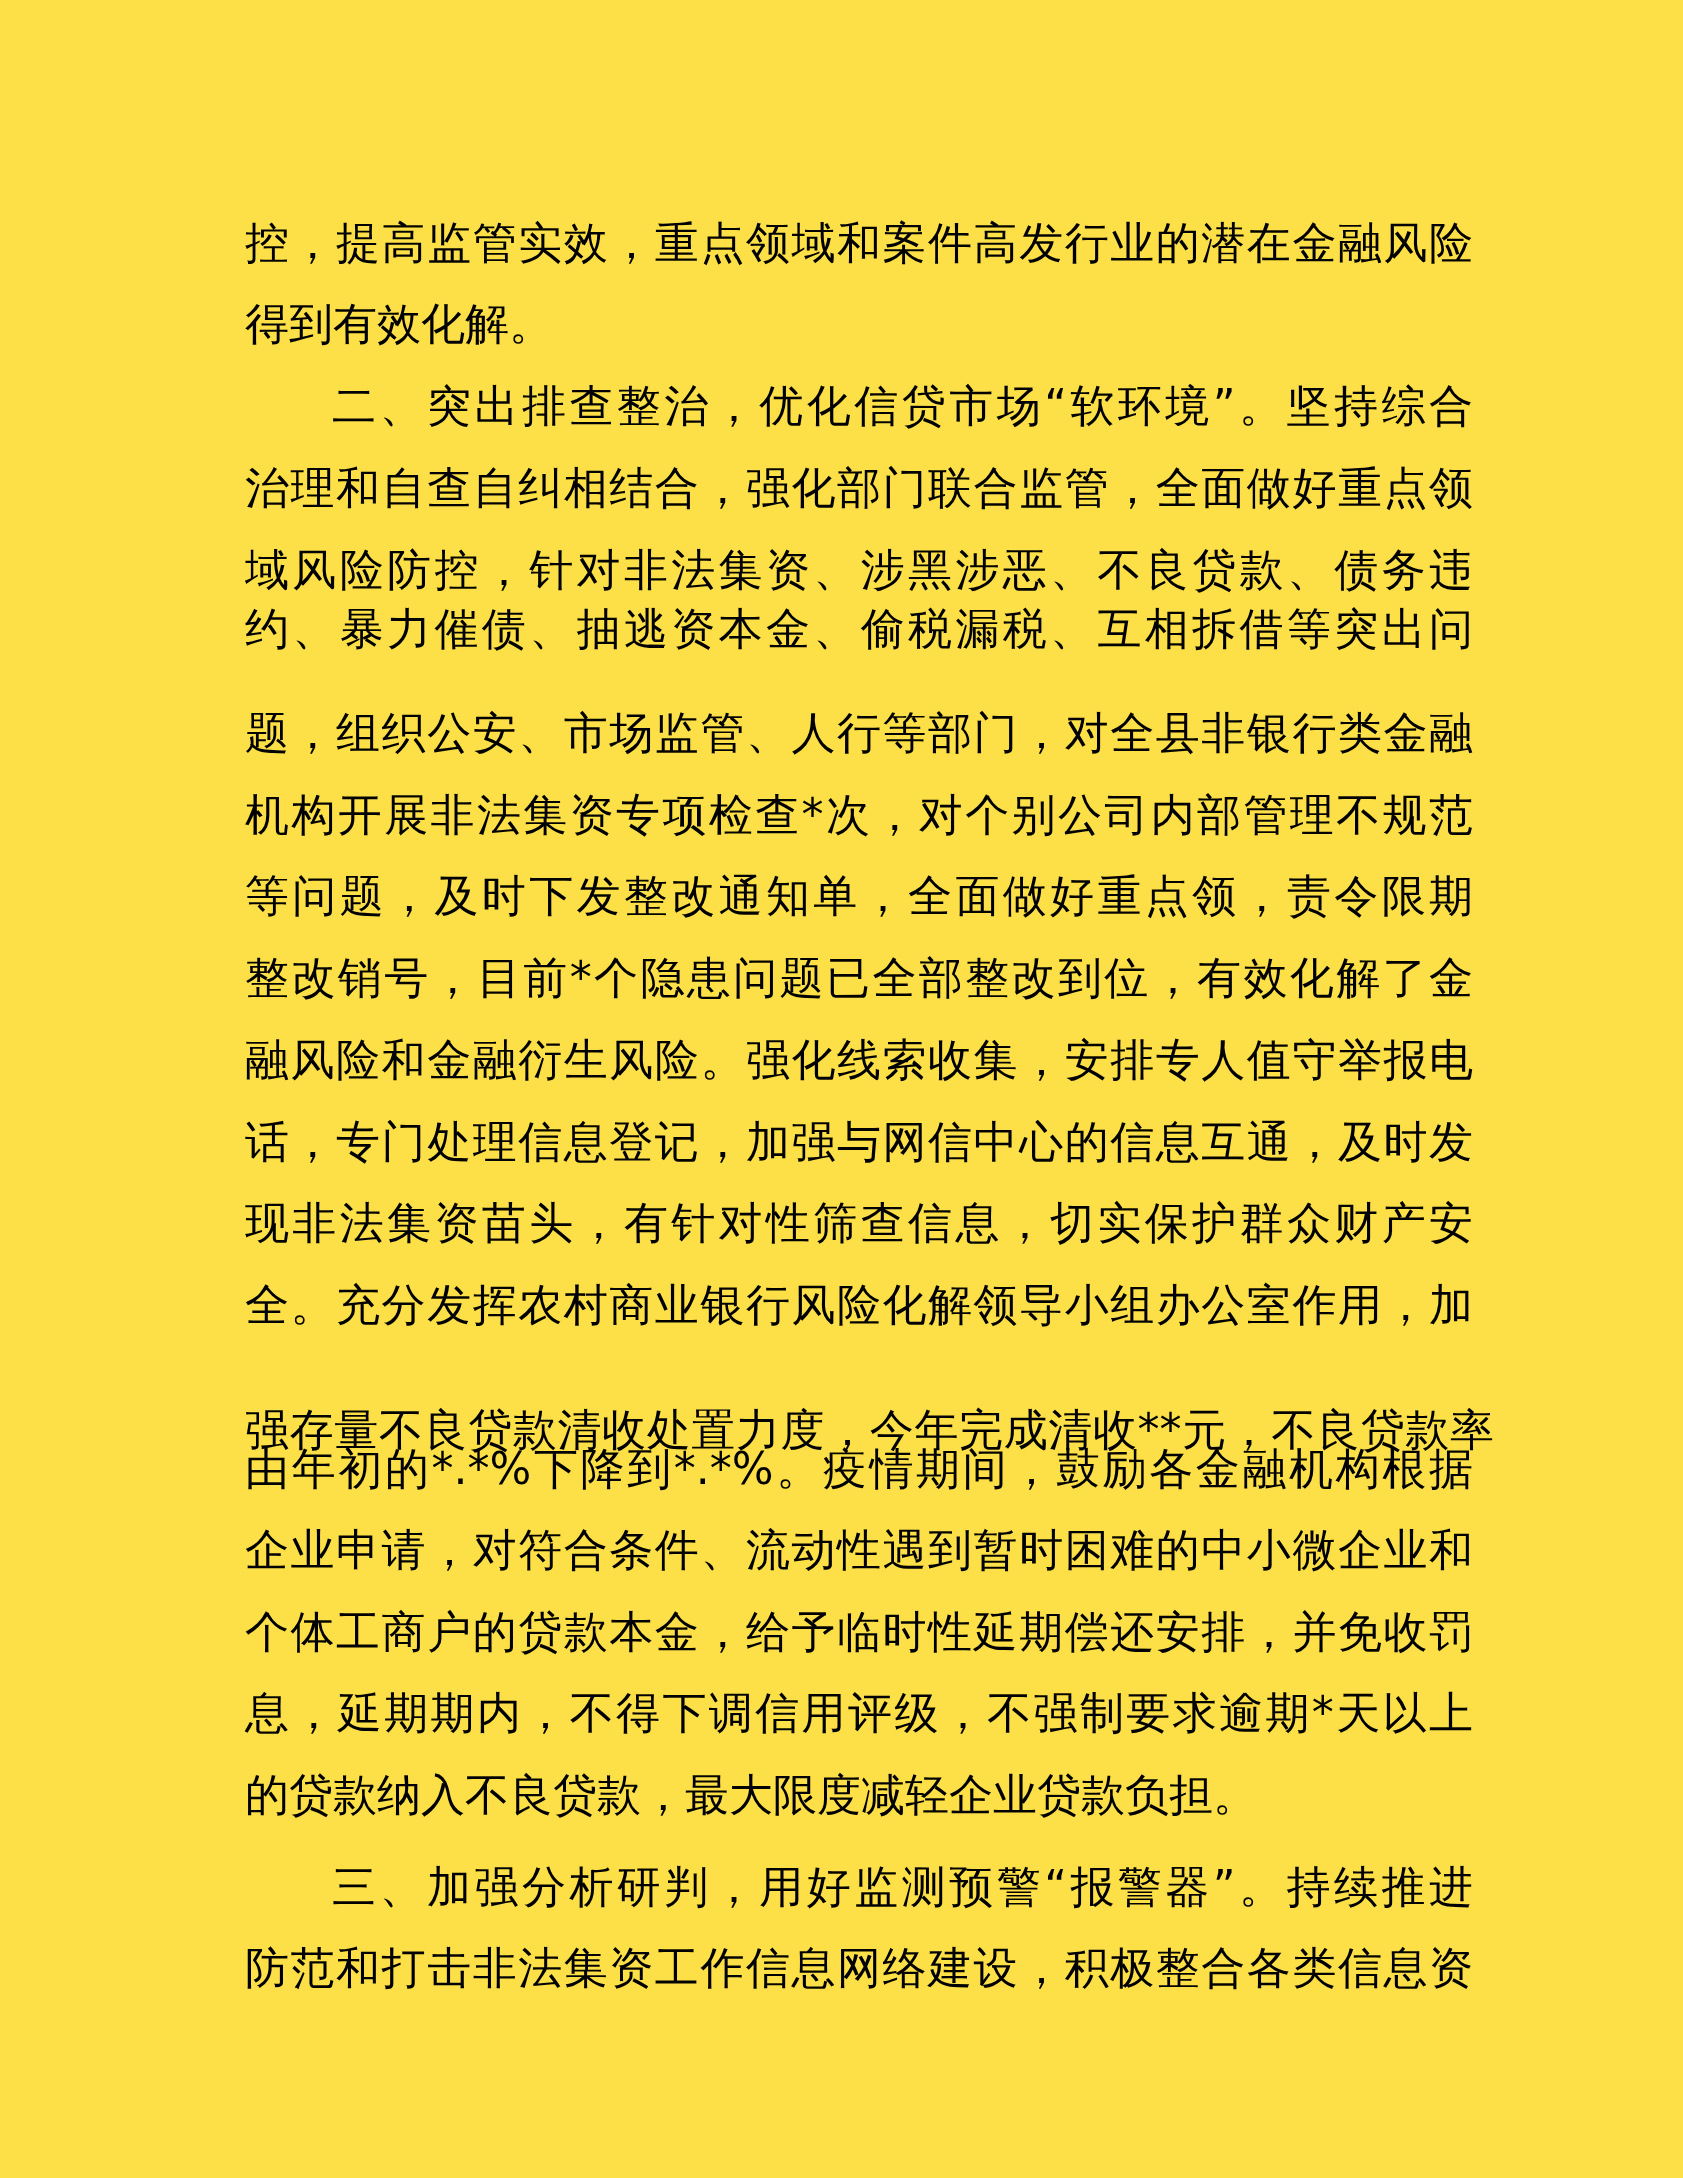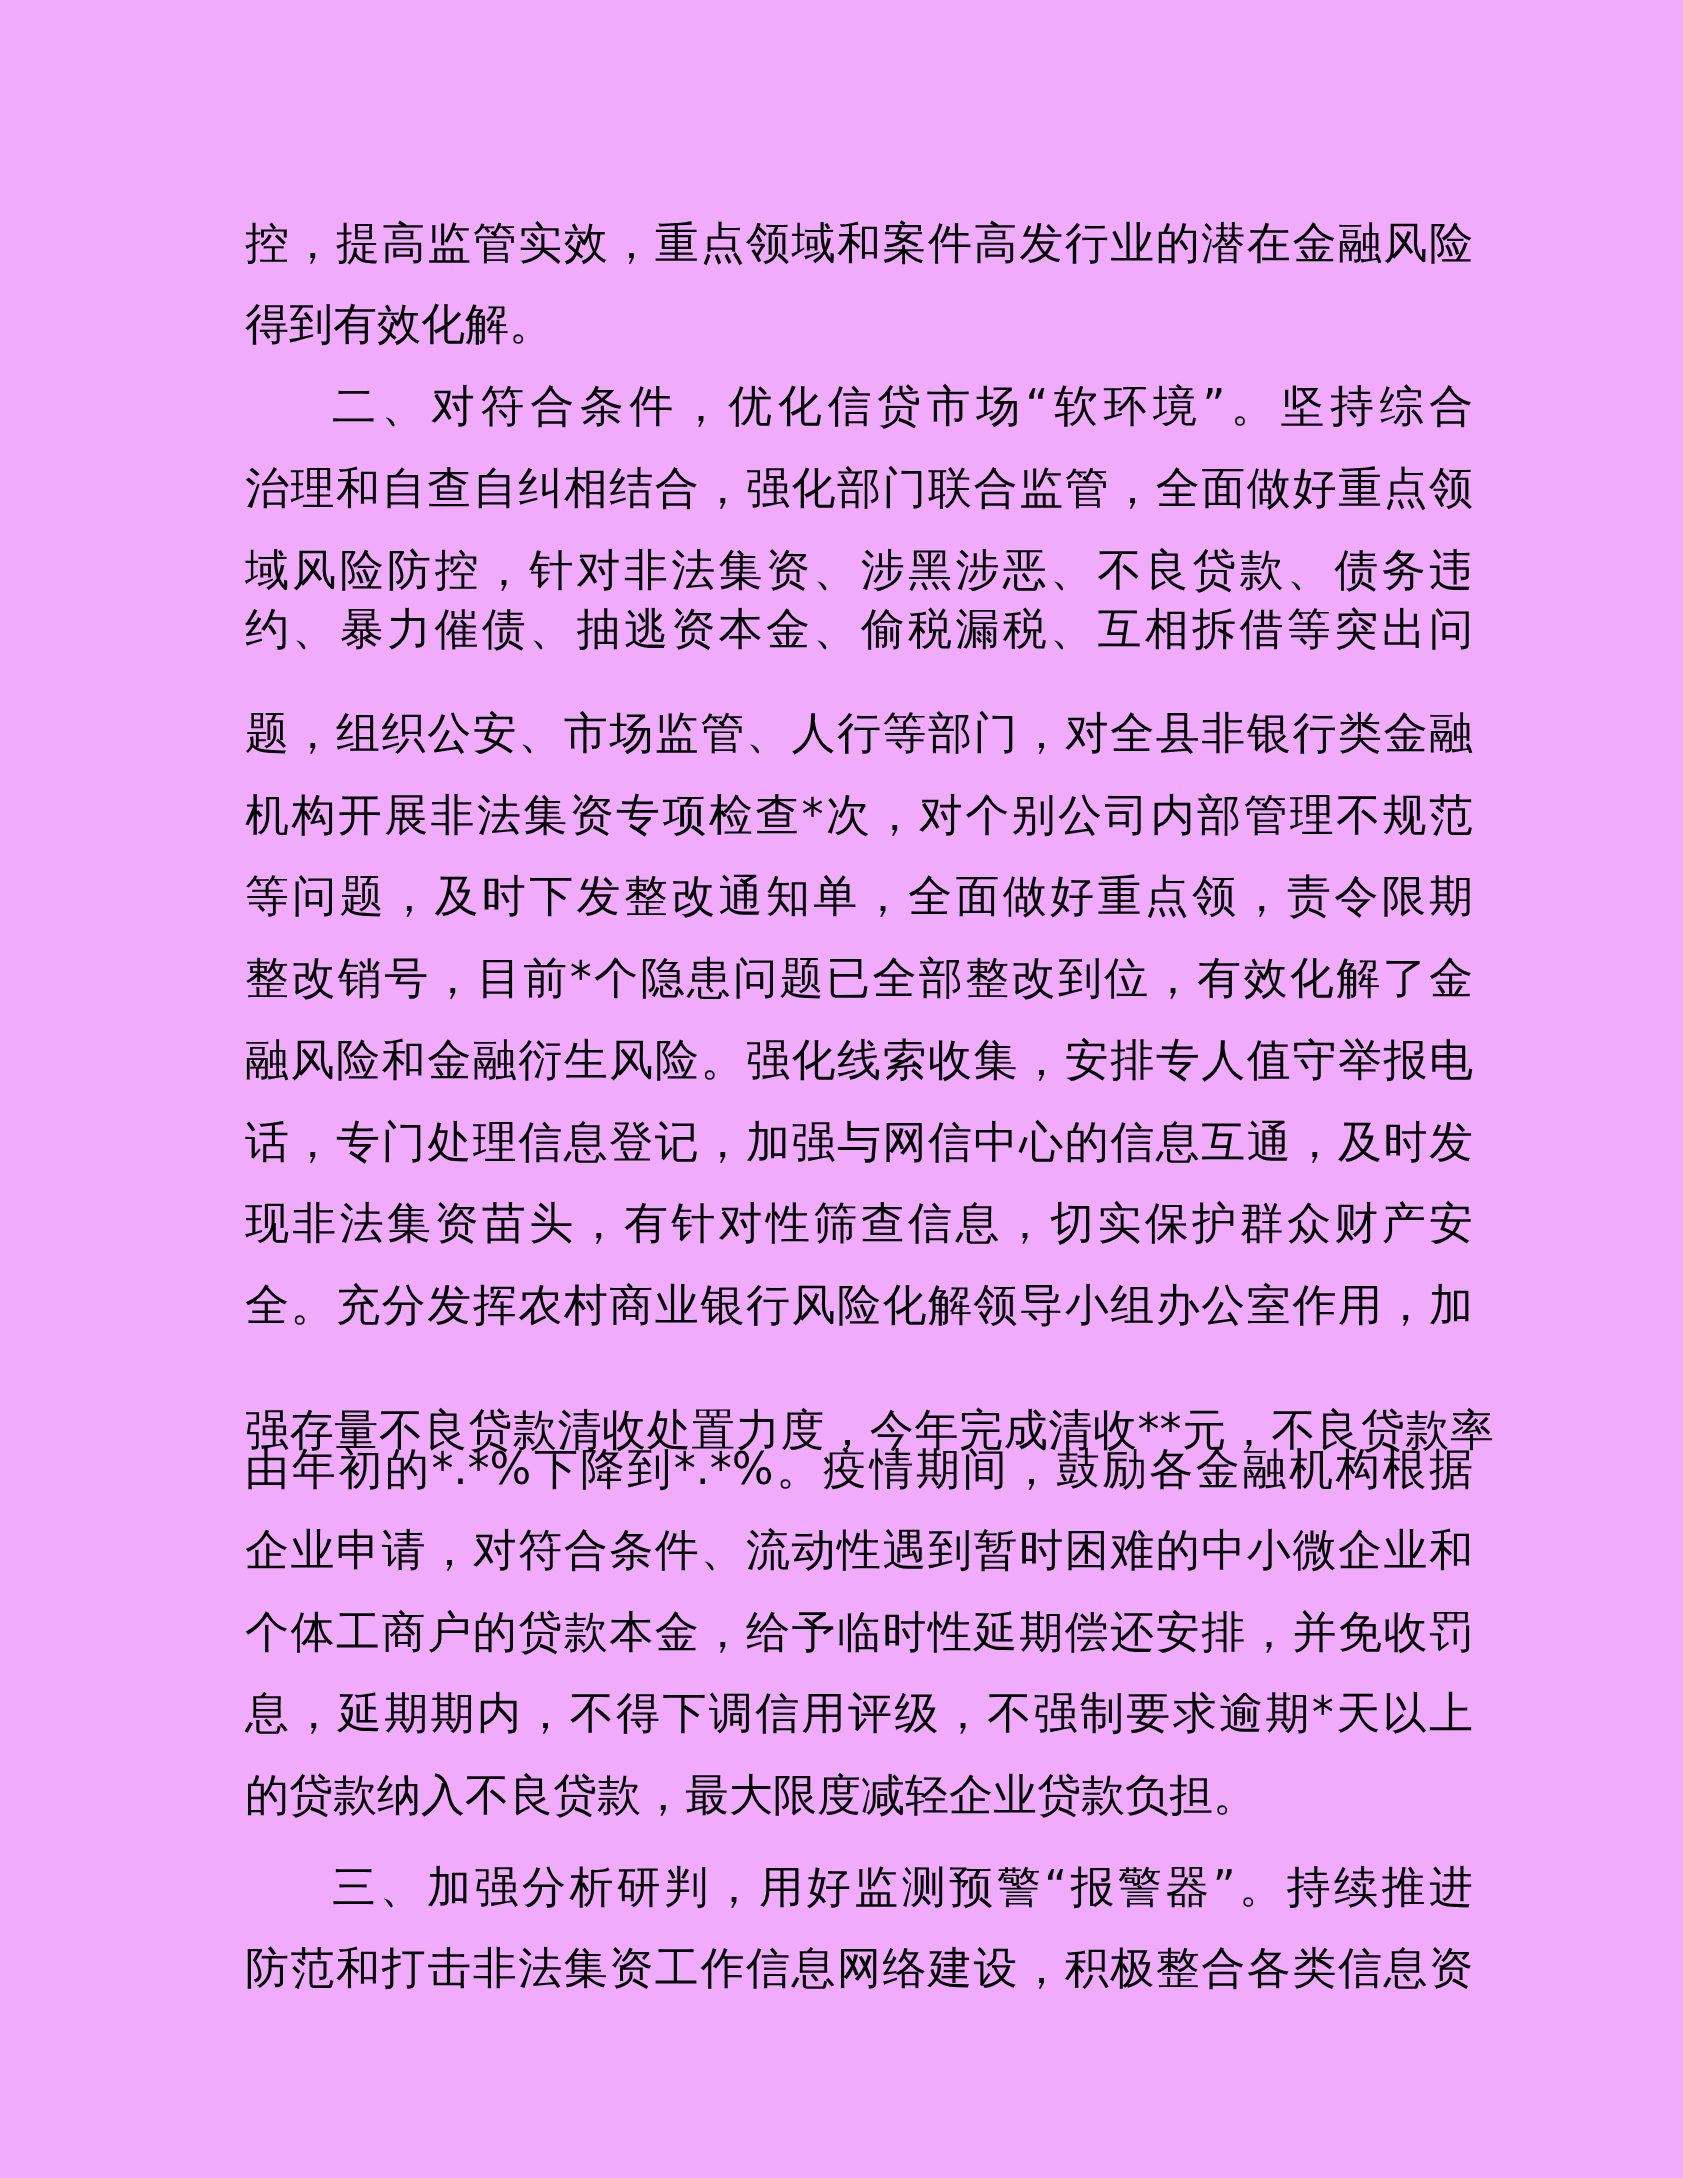--- a/index.html
+++ b/index.html
@@ -13,21 +13,21 @@
     position: relative;
     overflow: hidden;
     font-family: "DejaVu Sans", "Liberation Sans", sans-serif;
     color: #000000;
   }
   .page {
     position: absolute;
     left: 0; top: 0;
     width: 1683px;
     height: 2178px;
-    background: #f0abfc;
+    background: #fde047;
   }
   .line {
     position: absolute;
     left: 245px;
     width: 1228px;
     height: 59px;
     font-size: 44px;
     line-height: 59px;
     white-space: nowrap;
     letter-spacing: 0px;
@@ -49,21 +49,21 @@
 <body>
 
 <div class="page">
 
   <div>
     <div class="line" style="top:213px;">控，提高监管实效，重点领域和案件高发行业的潜在金融风险</div>
     <div class="line last" style="top:294px;">得到有效化解。</div>
   </div>
 
   <div>
-    <div class="line indent" style="top:376px;">二、对符合条件，优化信贷市场“软环境”。坚持综合</div>
+    <div class="line indent" style="top:376px;">二、突出排查整治，优化信贷市场“软环境”。坚持综合</div>
     <div class="line" style="top:458px;">治理和自查自纠相结合，强化部门联合监管，全面做好重点领</div>
     <div class="line" style="top:540px;">域风险防控，针对非法集资、涉黑涉恶、不良贷款、债务违</div>
     <div class="line" style="top:599px;">约、暴力催债、抽逃资本金、偷税漏税、互相拆借等突出问</div>
     <div class="line" style="top:703px;">题，组织公安、市场监管、人行等部门，对全县非银行类金融</div>
     <div class="line" style="top:785px;">机构开展非法集资专项检查*次，对个别公司内部管理不规范</div>
     <div class="line" style="top:866px;">等问题，及时下发整改通知单，全面做好重点领，责令限期</div>
     <div class="line" style="top:948px;">整改销号，目前*个隐患问题已全部整改到位，有效化解了金</div>
     <div class="line" style="top:1030px;">融风险和金融衍生风险。强化线索收集，安排专人值守举报电</div>
     <div class="line" style="top:1112px;">话，专门处理信息登记，加强与网信中心的信息互通，及时发</div>
     <div class="line" style="top:1193px;">现非法集资苗头，有针对性筛查信息，切实保护群众财产安</div>

